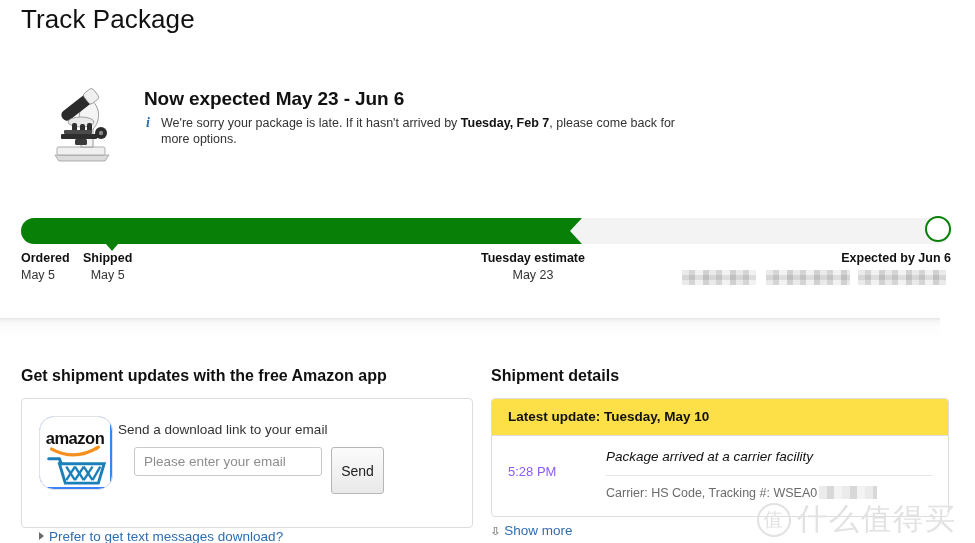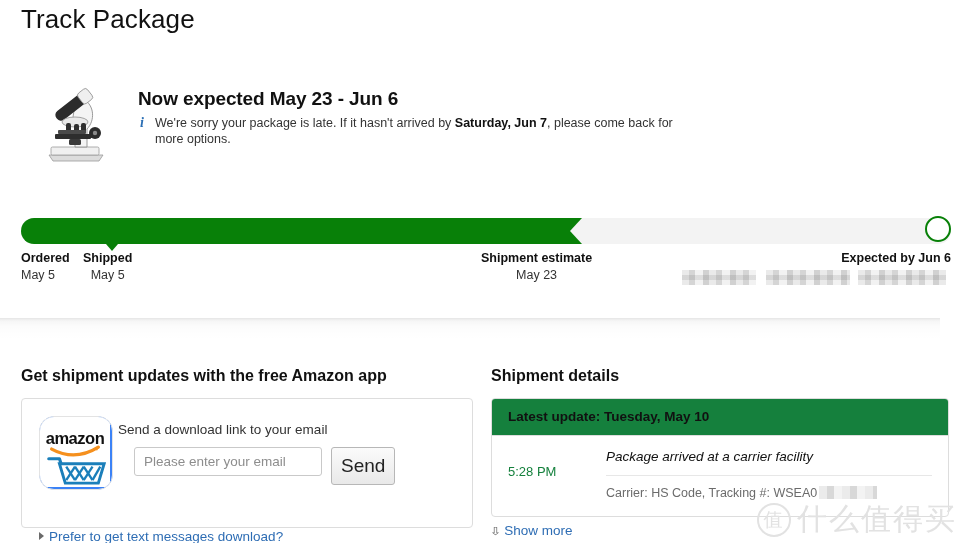--- a/index.html
+++ b/index.html
@@ -23,21 +23,21 @@
     top: 4px;
     font-size: 26px;
     font-weight: 400;
     color: #111111;
     letter-spacing: 0.1px;
   }
 
   
   .hero {
     position: absolute;
-    left: 23px;
+    left: 29px;
     top: 72px;
     width: 700px;
     height: 100px;
   }
   .hero-thumb {
     position: absolute;
     left: 14px;
     top: 5px;
     width: 78px;
     height: 90px;
@@ -260,28 +260,28 @@
     padding: 0 9px;
     font-size: 13.5px;
     font-family: "Liberation Sans", sans-serif;
     color: #333333;
     background: #ffffff;
     outline: none;
   }
   .email-input::placeholder { color: #8d8d8d; }
   .send-btn {
     margin-left: 9px;
-    height: 38px;
+    height: 47px;
     min-width: 53px;
     padding: 0 9px;
     box-sizing: border-box;
     border: 1px solid #b7b7b7;
     border-radius: 3px;
     background: linear-gradient(to bottom, #fbfbfb, #e9e9e9);
-    font-size: 19px;
+    font-size: 14px;
     font-family: "Liberation Sans", sans-serif;
     color: #222222;
     cursor: pointer;
   }
   .sms-link-row {
     position: absolute;
     left: 17px;
     top: 130px;
     font-size: 13.5px;
   }
@@ -301,36 +301,36 @@
   }
 
   
   .details-panel {
     border: 1px solid #dddddd;
     border-radius: 4px;
     background: #ffffff;
     overflow: hidden;
   }
   .details-header {
-    background: #15803d;
+    background: #fde047;
     border-bottom: 1px solid #dddddd;
     padding: 10px 16px 11px 16px;
     font-size: 13.5px;
     font-weight: bold;
     color: #111111;
   }
   .details-body {
     display: flex;
     padding: 12px 16px 14px 16px;
   }
   .event-time {
     width: 98px;
     flex: 0 0 98px;
     font-size: 13px;
-    color: #15803d;
+    color: #8b5cf6;
     padding-top: 16px;
   }
   .event-main { flex: 1 1 auto; }
   .event-title {
     font-size: 13.5px;
     color: #111111;
     padding-bottom: 9px;
     border-bottom: 1px solid #e7e7e7;
     line-height: 18px;
     font-style: italic;
@@ -428,21 +428,21 @@
       <circle cx="58" cy="56" r="6" fill="#2b2b2b"></circle>
       <circle cx="58" cy="56" r="2.2" fill="#8a8a8a"></circle>
 
       <rect x="32" y="62" width="12" height="6" rx="1.5" fill="#3a3a3a"></rect>
     </svg>
   </div>
 
   <div class="hero-text">
     <div class="hero-headline">Now expected May 23 - Jun 6</div>
     <div class="hero-note">
-      <span class="info-icon">i</span><span>We're sorry your package is late. If it hasn't arrived by </span><b>Saturday, Jun 7</b><span>, please come back for more options.</span>
+      <span class="info-icon">i</span><span>We're sorry your package is late. If it hasn't arrived by </span><b>Tuesday, Feb 7</b><span>, please come back for more options.</span>
     </div>
   </div>
 </div>
 
 <div class="progress-wrap">
   <div class="progress-track">
     <div class="progress-fill" id="progressFill" style="width: 59%;"></div>
     <div class="progress-endcap"></div>
     <div class="notch" id="progressNotch" style="left: calc(9.8% - 6px);"></div>
   </div>
@@ -451,21 +451,21 @@
 <div class="milestones">
   <div class="ms ms-ordered">
     <span class="ms-label">Ordered</span>
     <span class="ms-date">May 5</span>
   </div>
   <div class="ms ms-shipped">
     <span class="ms-label">Shipped</span>
     <span class="ms-date">May 5</span>
   </div>
   <div class="ms ms-estimate">
-    <span class="ms-label">Shipment estimate</span>
+    <span class="ms-label">Tuesday estimate</span>
     <span class="ms-date">May 23</span>
   </div>
   <div class="ms ms-expected">
     <span class="ms-label">Expected by Jun 6</span>
   </div>
 </div>
 
 <div class="redact redact-addr-1"></div>
 <div class="redact redact-addr-2"></div>
 <div class="redact redact-addr-3"></div>

